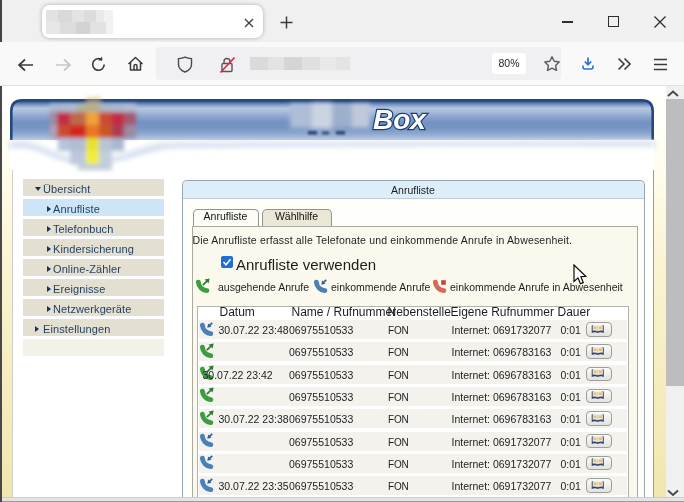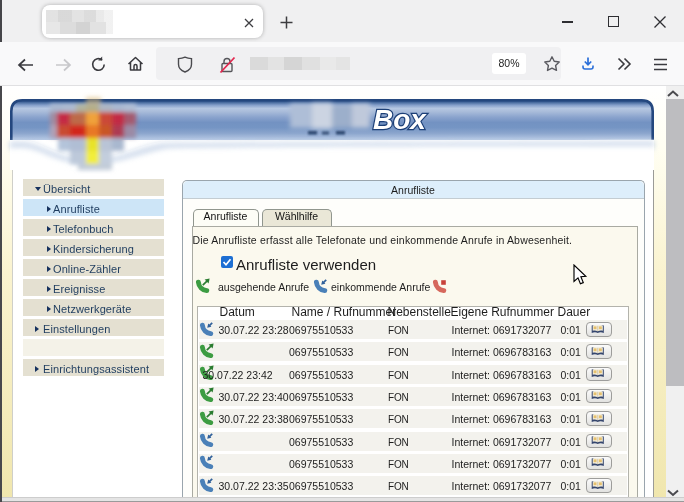--- a/index.html
+++ b/index.html
@@ -256,24 +256,20 @@
       </div>
   <div class="ab mi sub" style="top:213px">
         <span class="tr"></span>
         <span class="tx">Netzwerkgeräte</span>
       </div>
   <div class="ab mi" style="top:233px">
         <span class="tr"></span>
         <span class="tx">Einstellungen</span>
       </div>
   <div class="ab mi" style="top:253px;background:#f4f2e8"></div>
-  <div class="ab mi" style="top:273px">
-        <span class="tr"></span>
-        <span class="tx">Einrichtungsassistent</span>
-      </div>
 
   <div class="ab" id="panel">
     <div class="ab" id="ptitle">Anrufliste</div>
     <div class="ab tab1" style="left:10px;width:64px;background:#fdfdf6;z-index:2">Anrufliste</div>
     <div class="ab tab1" style="left:79px;width:68px;background:#eae7d7">Wählhilfe</div>
     <div class="ab" id="cbox">
       <div class="ab" style="left:0px;top:7px;font-size:10.5px;letter-spacing:.18px;color:#1d1d1d">Die Anrufliste erfasst alle Telefonate und einkommende Anrufe in Abwesenheit.</div>
       <div class="ab" style="left:28px;top:29.5px;width:12px;height:12px;background:#1d6fd3;border-radius:2px"></div>
       <svg class="ic" width="12" height="12" style="left:28px;top:29.5px">
             <path d="M2.5 6 L5 8.8 L9.5 3.2" stroke="#fff" stroke-width="1.7" fill="none"></path>
@@ -284,32 +280,33 @@
             <use href="#ph-green"></use>
           </svg>
       <div class="ab" style="left:25.5px;top:54.5px;font-size:10.5px;color:#1d1d1d">ausgehende Anrufe</div>
       <svg class="ic" width="16" height="16" style="left:120px;top:51px">
             <use href="#ph-blue"></use>
           </svg>
       <div class="ab" style="left:138.5px;top:54.5px;font-size:10.5px;color:#1d1d1d">einkommende Anrufe</div>
       <svg class="ic" width="16" height="16" style="left:239px;top:51px">
             <use href="#ph-red"></use>
           </svg>
+      <div class="ab" style="left:257.5px;top:54.5px;font-size:10.5px;color:#1d1d1d">einkommende Anrufe in Abwesenheit</div>
 
       <div class="ab" id="tbl">
         <span class="hd" style="left:22px">Datum</span>
         <span class="hd" style="left:94px">Name / Rufnummer</span>
         <span class="hd" style="left:190px">Nebenstelle</span>
         <span class="hd" style="left:253px">Eigene Rufnummer</span>
         <span class="hd" style="left:360px">Dauer</span>
         <div class="ab row" style="top:13.5px">
           <svg class="ic" width="15" height="15" style="left:0px;top:0.5px">
                 <use href="#ph-blue"></use>
               </svg>
-          <span class="ct" style="left:20px">30.07.22 23:28</span>
+          <span class="ct" style="left:20px">30.07.22 23:48</span>
               <span class="ct" style="left:90.5px">06975510533</span>
           <span class="ct" style="left:189.5px;font-size:10px;letter-spacing:-0.15px">FON</span>
               <span class="ct" style="left:253px;width:99.6px;overflow:hidden">Internet: 0691732077</span>
           <span class="ct" style="left:362px">0:01</span>
           <span class="pbtn"></span>
               <svg class="ic" width="14" height="10" style="left:392px;top:3.5px">
                 <use href="#book"></use>
               </svg>
         </div>
         <div class="ab row" style="top:35.8px">
@@ -336,21 +333,20 @@
           <span class="ct" style="left:362px">0:01</span>
           <span class="pbtn"></span>
               <svg class="ic" width="14" height="10" style="left:392px;top:3.5px">
                 <use href="#book"></use>
               </svg>
         </div>
         <div class="ab row" style="top:80.4px">
           <svg class="ic" width="15" height="15" style="left:0px;top:0.5px">
                 <use href="#ph-green"></use>
               </svg>
-          <span class="ct" style="left:20px">30.07.22 23:40</span>
               <span class="ct" style="left:90.5px">06975510533</span>
           <span class="ct" style="left:189.5px;font-size:10px;letter-spacing:-0.15px">FON</span>
               <span class="ct" style="left:253px;width:99.6px;overflow:hidden">Internet: 0696783163</span>
           <span class="ct" style="left:362px">0:01</span>
           <span class="pbtn"></span>
               <svg class="ic" width="14" height="10" style="left:392px;top:3.5px">
                 <use href="#book"></use>
               </svg>
         </div>
         <div class="ab row" style="top:102.7px">

